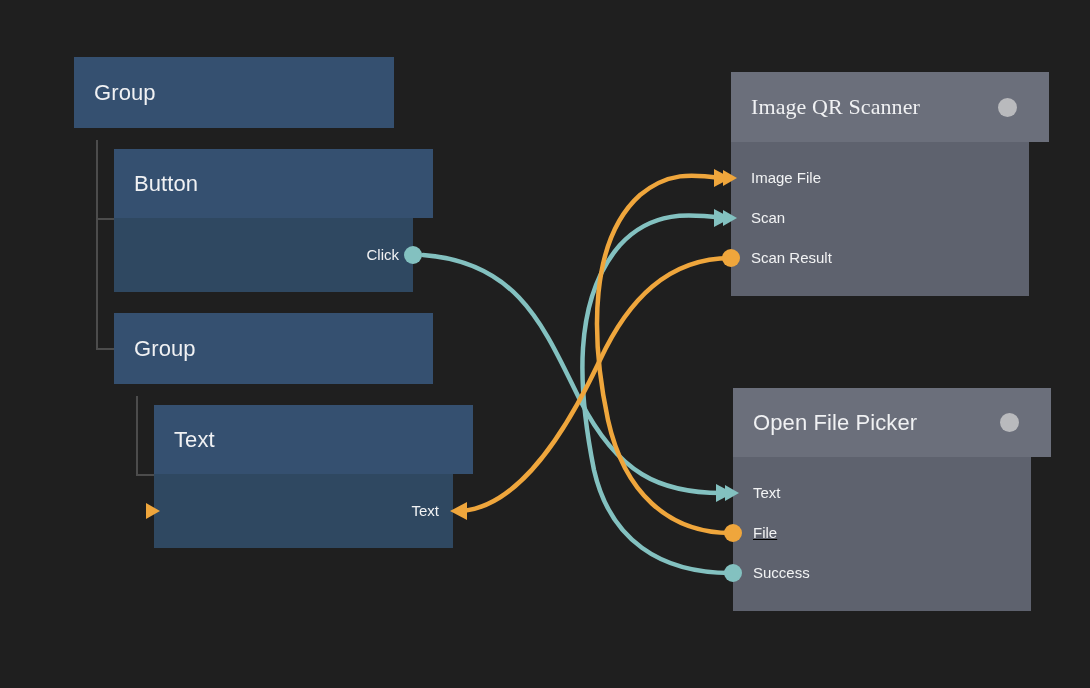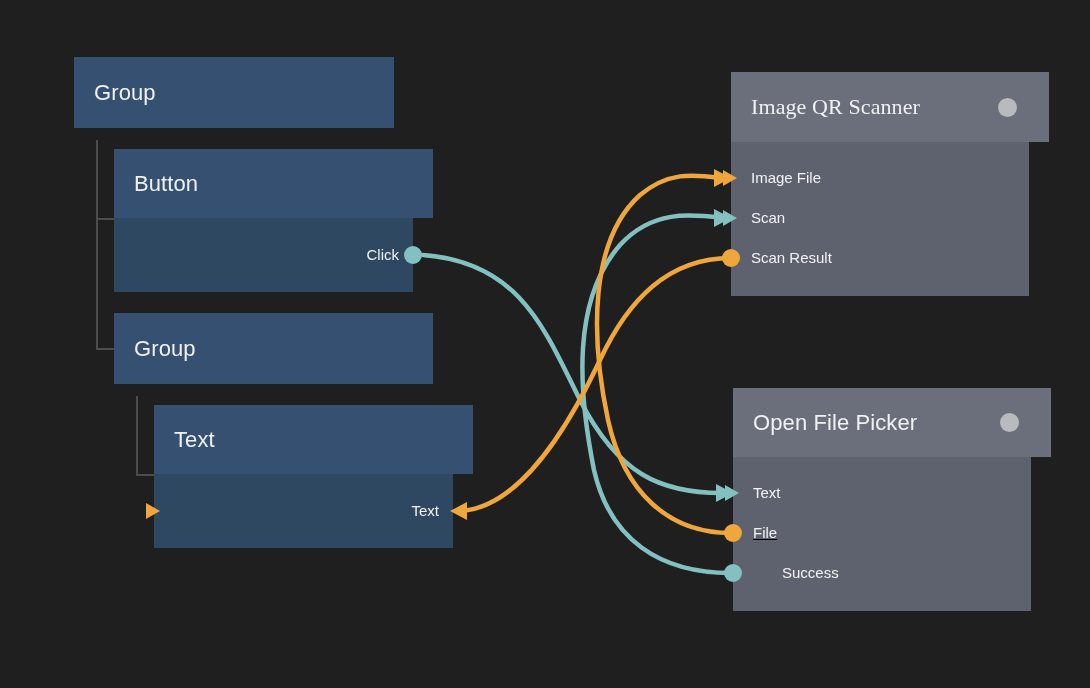--- a/index.html
+++ b/index.html
@@ -212,21 +212,21 @@
         <div class="node-header" style="height: 69px;">
           <span class="node-title">Open File Picker</span>
         </div>
         <div class="node-badge" style="right: 12px; top: 25px; background: rgb(185, 186, 189);"></div>
         <div class="port-row" style="top: 93px; left: 20px;">
           <span class="port-label">Text</span>
         </div>
         <div class="port-row" style="top: 133px; left: 20px; text-decoration: underline;">
           <span class="port-label">File</span>
         </div>
-        <div class="port-row" style="top: 173px; left: 20px; margin-left: 29px;">
+        <div class="port-row" style="top: 173px; left: 20px;">
           <span class="port-label">Success</span>
         </div>
       </div>
       <div class="port-marker" style="top: 482px; left: 722px;">
         <div class="port-arrow" style="color: rgb(131, 193, 192); left: 3px;"></div>
       </div>
       <div class="port-marker" style="top: 522px; left: 722px;">
         <div class="port-dot" style="background: rgb(239, 166, 60);"></div>
       </div>
       <div class="port-marker" style="top: 562px; left: 722px;">

